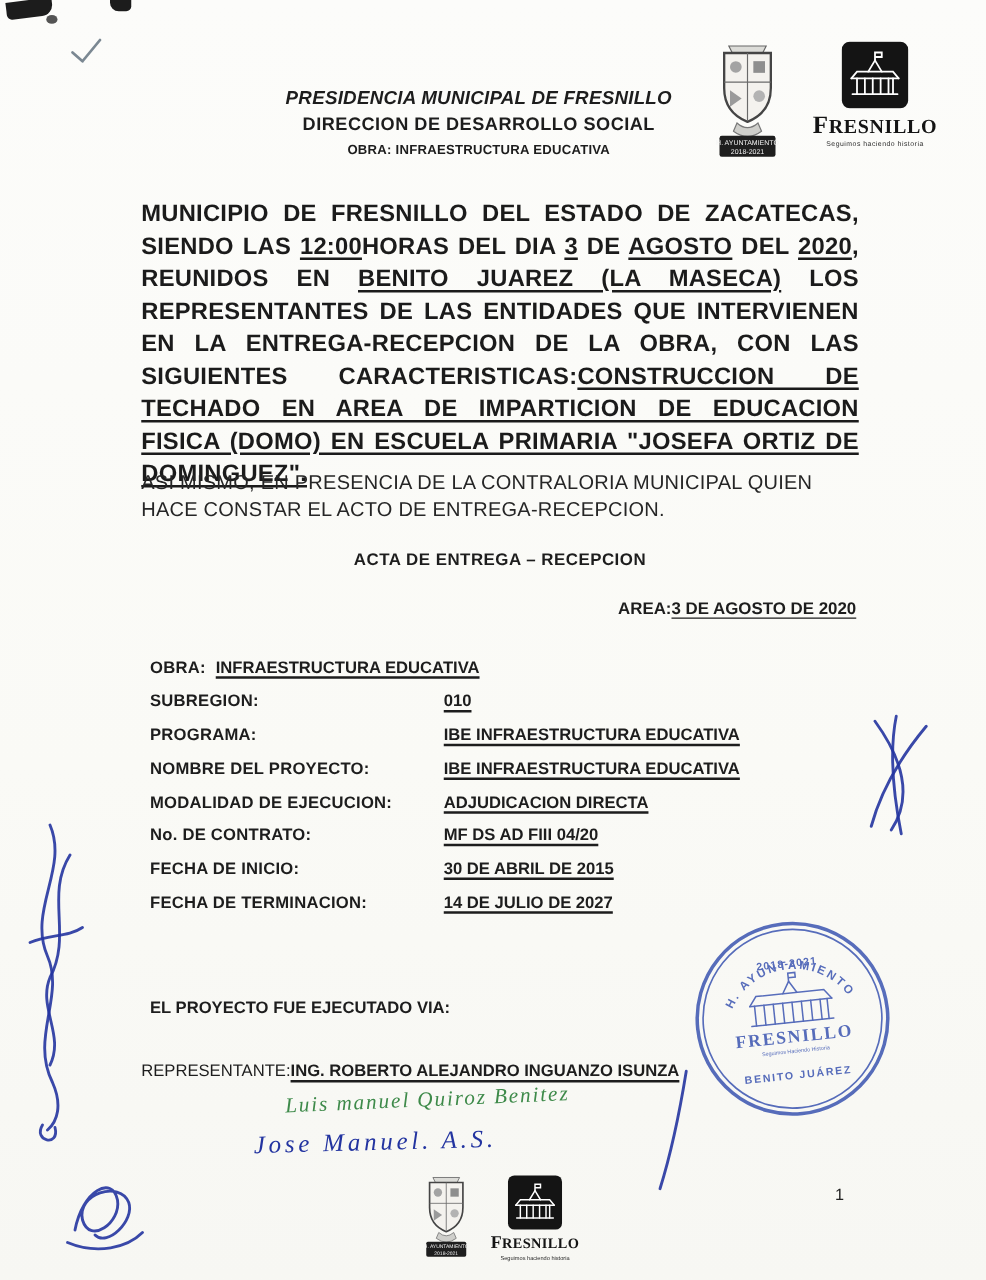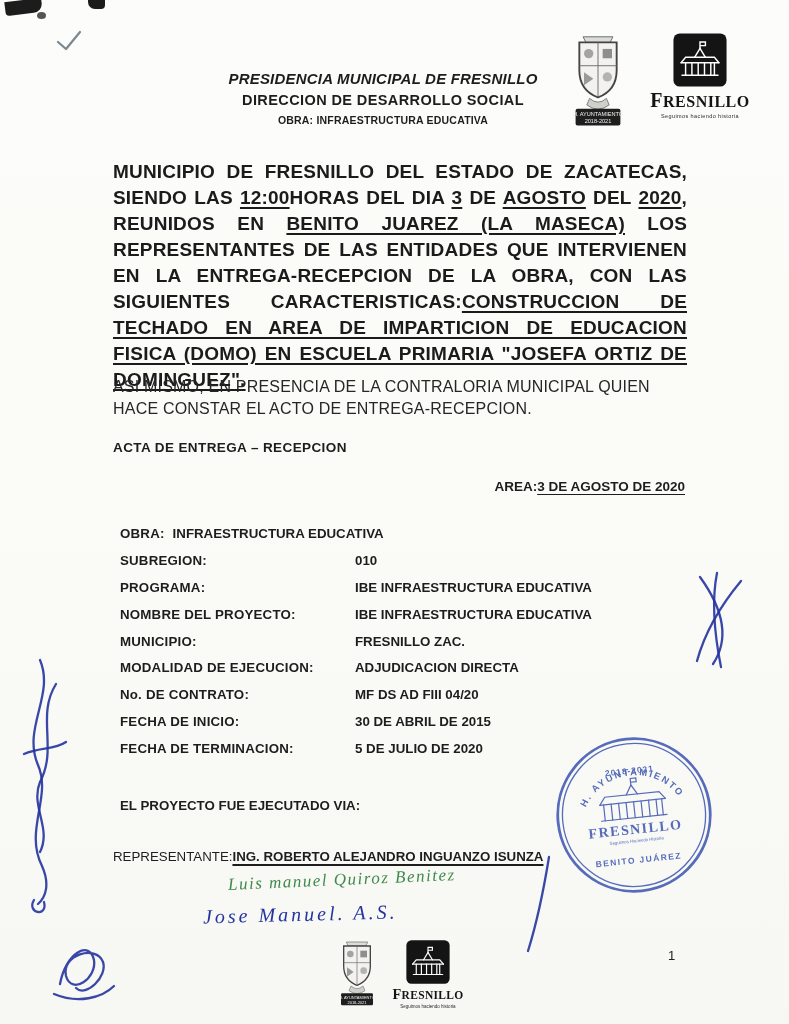--- a/index.html
+++ b/index.html
@@ -39,32 +39,32 @@
   .flogo-bottom .flogo-tag { font-size:4.5px; margin-top:1px; }
 
   
   .intro { position:absolute; left:113px; top:159px; width:574px; font-size:19px;
            line-height:26px; font-weight:bold; text-align:justify; color:#1b1b1b; letter-spacing:.2px; }
   .u { text-decoration:underline; text-decoration-thickness:1.6px; text-underline-offset:3px; }
 
   .para2 { position:absolute; left:113px; top:376px; width:578px; font-size:16px;
            line-height:22px; font-weight:400; color:#262626; letter-spacing:.2px; }
 
-  .acta { position:absolute; left:113px; top:440px; width:574px; 
+  .acta { position:absolute; left:113px; top:440px; width:574px; text-align:center;
           font-weight:bold; font-size:13.5px; letter-spacing:.4px; }
 
   .fecha { position:absolute; left:113px; top:479px; width:572px; text-align:right;
            font-weight:bold; font-size:13.5px; }
   .fecha .u { text-decoration-thickness:1.4px; }
 
   .fields { position:absolute; left:120px; top:520px; width:566px; }
   .frow { display:flex; align-items:center; height:26.9px; font-size:13.3px; font-weight:bold; }
   .flabel { flex:none; width:235px; letter-spacing:.2px; }
   .frow.inline .flabel { width:auto; margin-right:8px;text-align:right; }
-  .fvalue { text-decoration-thickness:1.5px; text-underline-offset:3px; }
+  .fvalue { text-decoration:underline; text-decoration-thickness:1.5px; text-underline-offset:3px; }
 
   .ejec-title { position:absolute; left:120px; top:798px; font-size:13.3px; font-weight:bold; }
   .ejec-line { position:absolute; left:113px; font-size:13.3px; }
   .ejec-line.l1 { top:824px; }
   .ejec-line.l2 { top:849px; }
   .elabel { font-weight:400; }
   .evalue { font-weight:bold; text-decoration:underline; text-decoration-thickness:1.5px; text-underline-offset:3px; }
 
   
   .hand { position:absolute; font-family:"Liberation Serif", serif; font-style:italic; white-space:nowrap; }
@@ -157,38 +157,34 @@
     </div>
     <div class="frow">
       <span class="flabel">PROGRAMA:</span>
       <span class="fvalue">IBE INFRAESTRUCTURA EDUCATIVA</span>
     </div>
     <div class="frow">
       <span class="flabel">NOMBRE DEL PROYECTO:</span>
       <span class="fvalue">IBE INFRAESTRUCTURA EDUCATIVA</span>
     </div>
     <div class="frow">
-      <span class="flabel">MUNICIPIO:</span>
-      <span class="fvalue">FRESNILLO ZAC.</span>
-    </div>
-    <div class="frow">
       <span class="flabel">MODALIDAD DE EJECUCION:</span>
       <span class="fvalue">ADJUDICACION DIRECTA</span>
     </div>
     <div class="frow">
       <span class="flabel">No. DE CONTRATO:</span>
       <span class="fvalue">MF DS AD FIII 04/20</span>
     </div>
     <div class="frow">
       <span class="flabel">FECHA DE INICIO:</span>
       <span class="fvalue">30 DE ABRIL DE 2015</span>
     </div>
     <div class="frow">
       <span class="flabel">FECHA DE TERMINACION:</span>
-      <span class="fvalue">5 DE JULIO DE 2020</span>
+      <span class="fvalue">14 DE JULIO DE 2027</span>
     </div>
   </div>
 
   <div class="ejec-title">EL PROYECTO FUE EJECUTADO VIA:</div>
   <div class="ejec-line l2"><span class="elabel">REPRESENTANTE:</span><span class="evalue">ING. ROBERTO ALEJANDRO INGUANZO ISUNZA</span></div>
 
   <div class="hand hand-green">Luis manuel Quiroz Benitez</div>
   <div class="hand hand-blue">Jose Manuel. A.S.</div>
 
   <div class="stamp">

